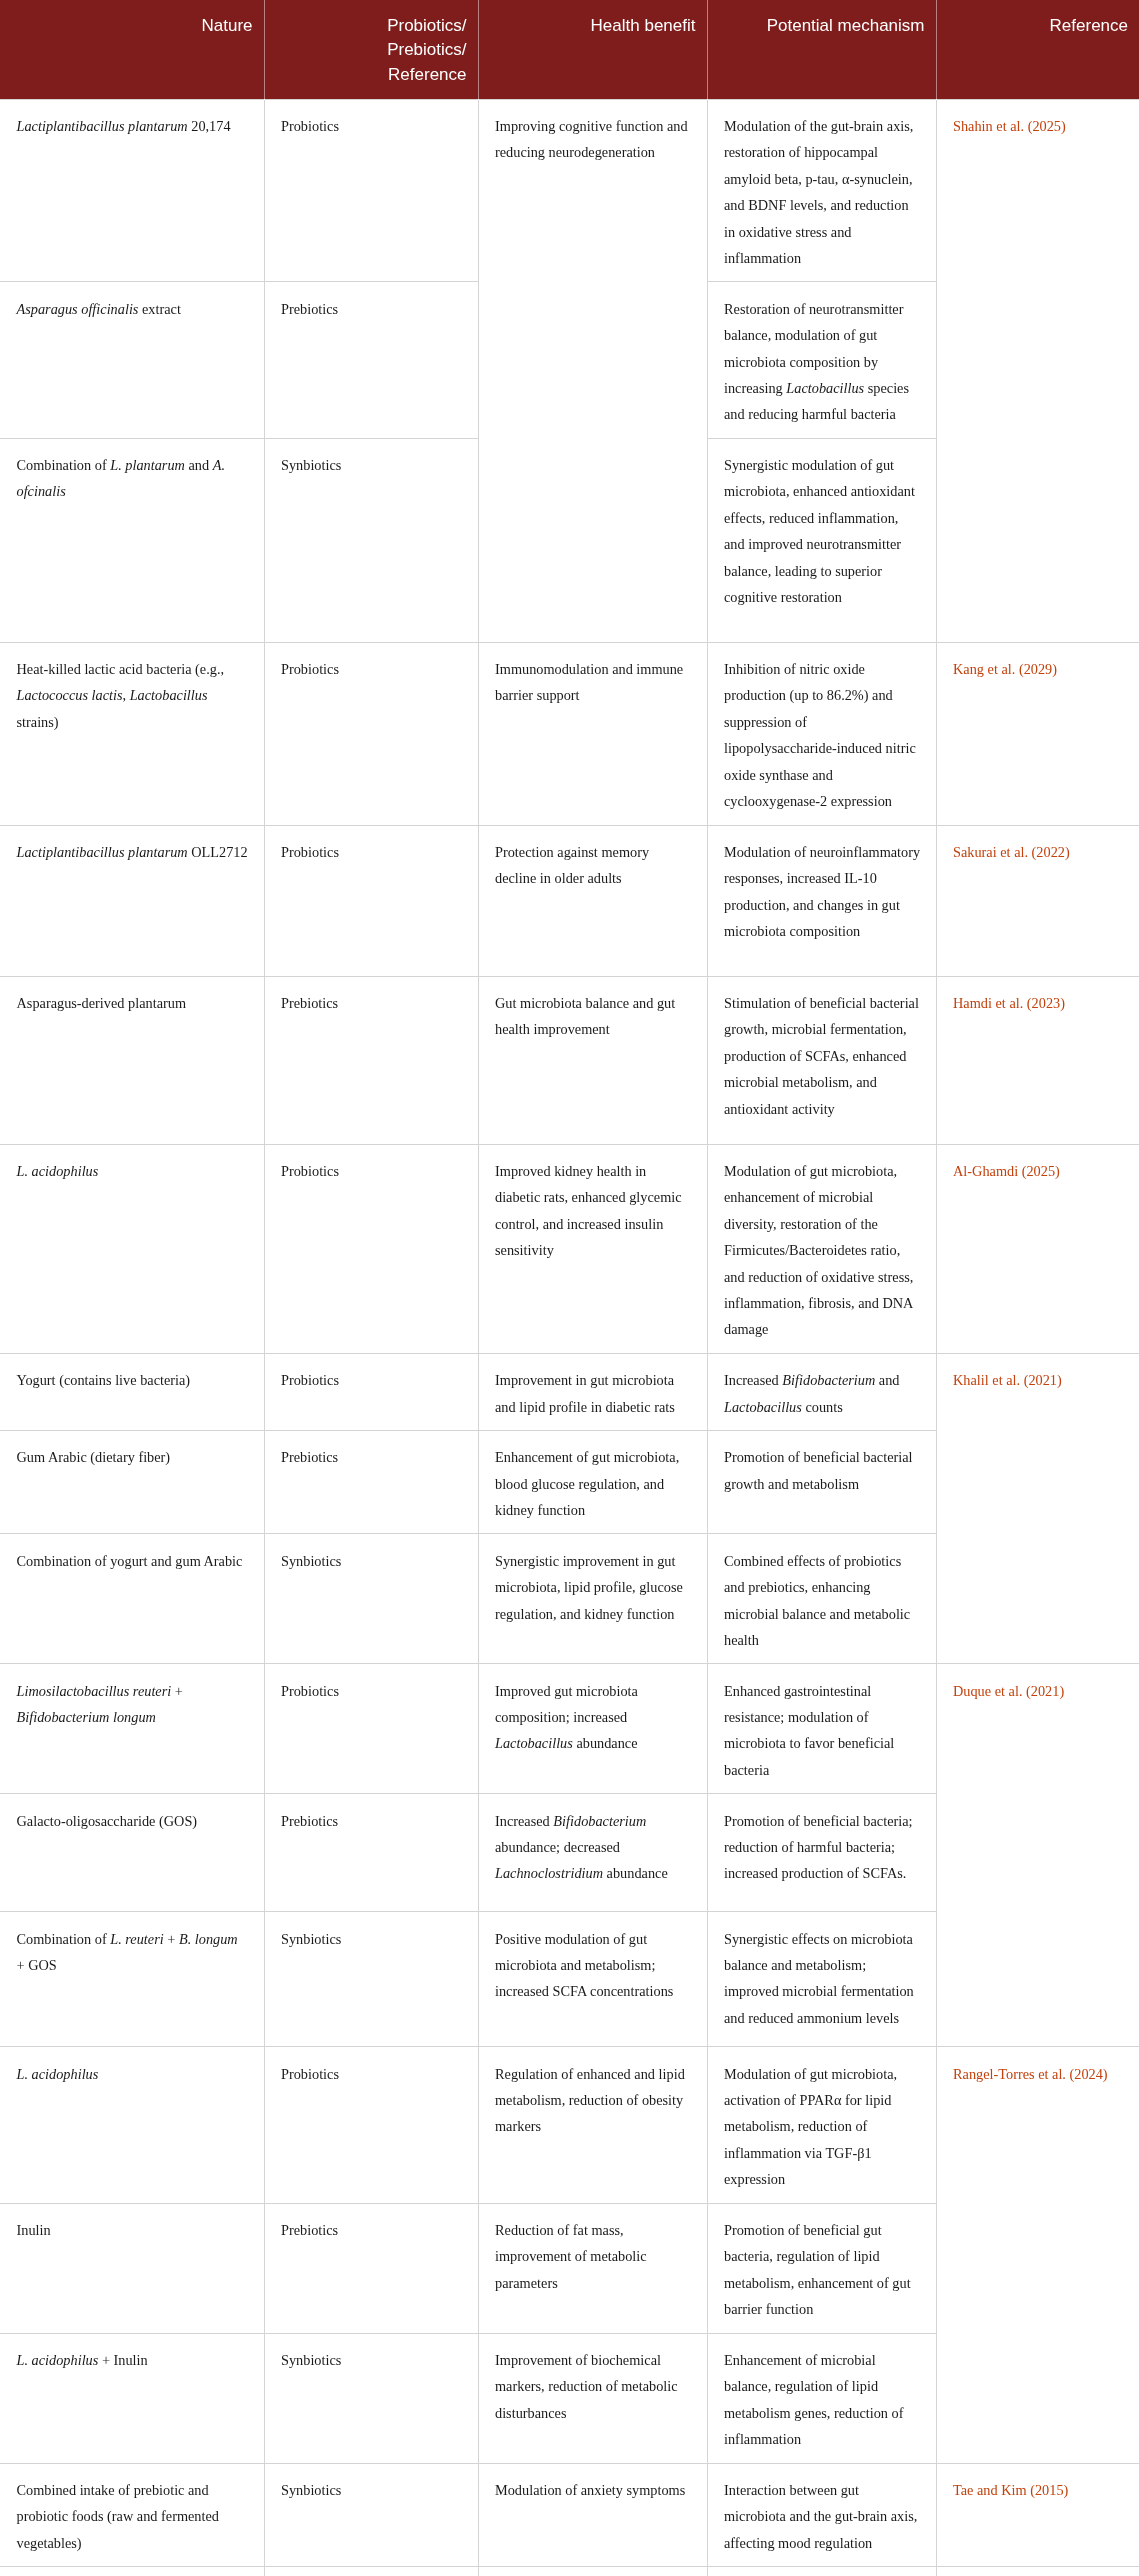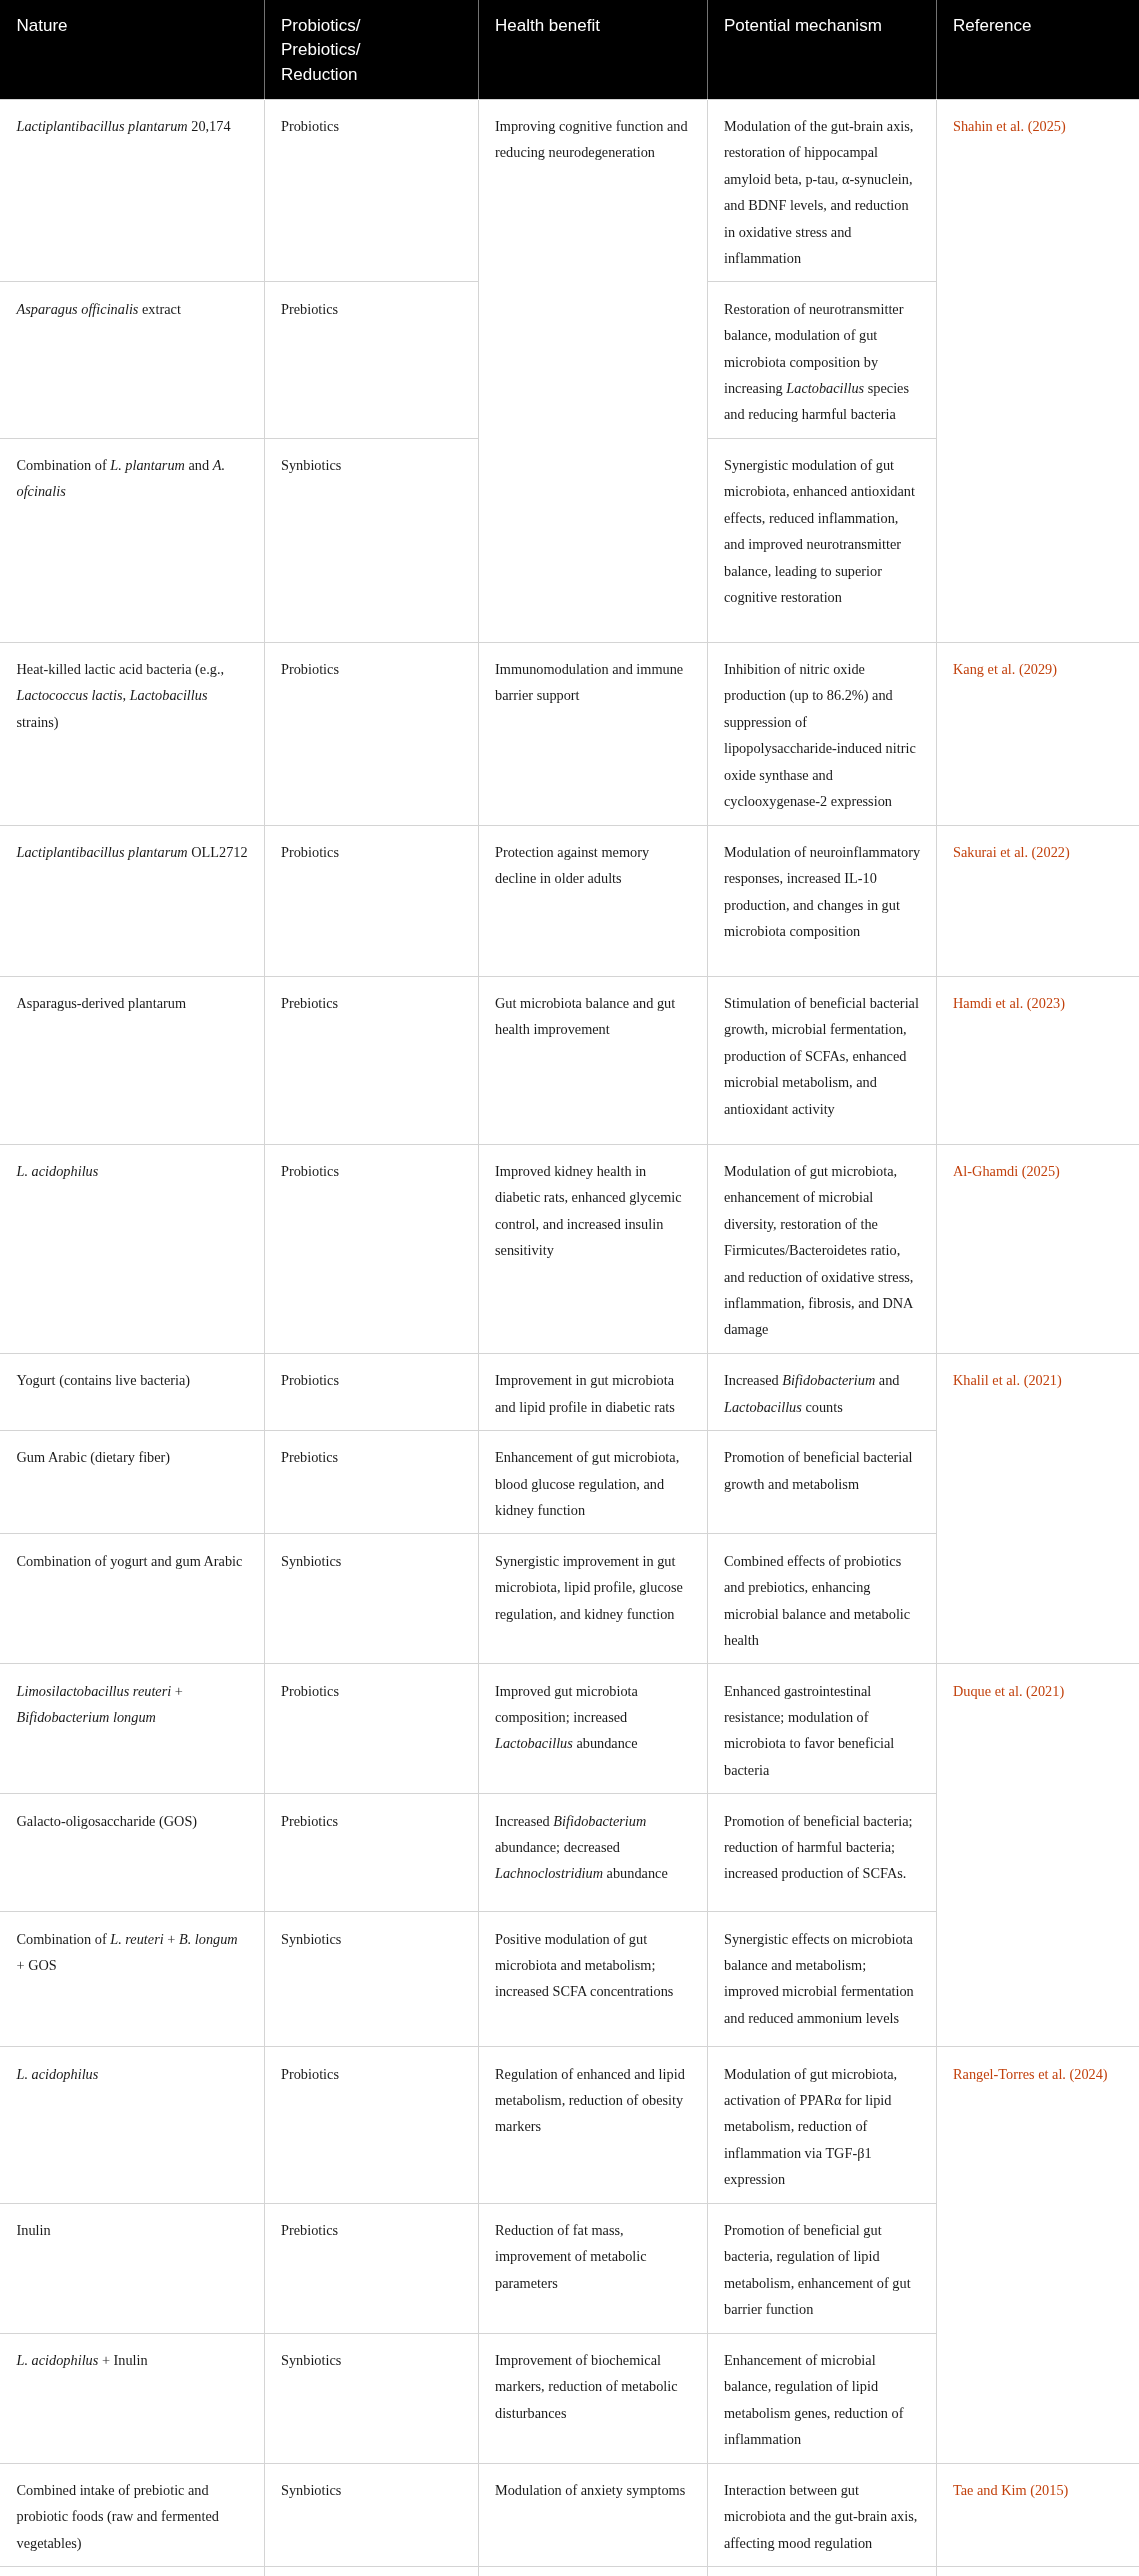--- a/index.html
+++ b/index.html
@@ -1,22 +1,22 @@
 <!DOCTYPE html>
 <html style="font-size:8.8px"><head>
 <meta charset="utf-8">
 <style>
   html,body{margin:0;padding:0;background:#ffffff;}
   body{width:1139px;font-family:"Liberation Serif", serif;color:#1a1a1a;}
   table{border-collapse:collapse;table-layout:fixed;width:1139px;}
   col.c1{width:264px;} col.c2{width:214px;} col.c3{width:229px;} col.c4{width:229px;} col.c5{width:203px;}
   thead th{
-    background:#000000;color:#ffffff;
+    background:#7f1d1d;color:#ffffff;
     font-family:"Liberation Sans", sans-serif;
-    font-size:17px;font-weight:500;text-align:left;vertical-align:top;
+    font-size:17px;font-weight:500;text-align:right;vertical-align:top;
     padding:14.3px 11px 12px 16.5px;height:69px;box-sizing:border-box;
     border-left:0.6px solid rgba(255,255,255,0.45);
     white-space:pre-line;line-height:1.42;
   }
   thead th:first-child{border-left:none;}
   tbody td{
     vertical-align:top;box-sizing:border-box;
     padding:13.2px 14.3px 10px 16.5px;
     font-size:14.3px;line-height:1.85;
     border-top:0.6px solid #d4d4d4;border-left:0.6px solid #d4d4d4;
@@ -36,21 +36,21 @@
       <col class="c2">
       <col class="c3">
       <col class="c4">
       <col class="c5">
     </colgroup>
   <thead>
     <tr>
       <th>Nature</th>
       <th>Probiotics/
 Prebiotics/
-Reduction</th>
+Reference</th>
       <th>Health benefit</th>
       <th>Potential mechanism</th>
       <th>Reference</th>
     </tr>
   </thead>
   <tbody>
 
     <tr style="height:174px">
       <td><i>Lactiplantibacillus plantarum</i> 20,174</td>
       <td>Probiotics</td>

